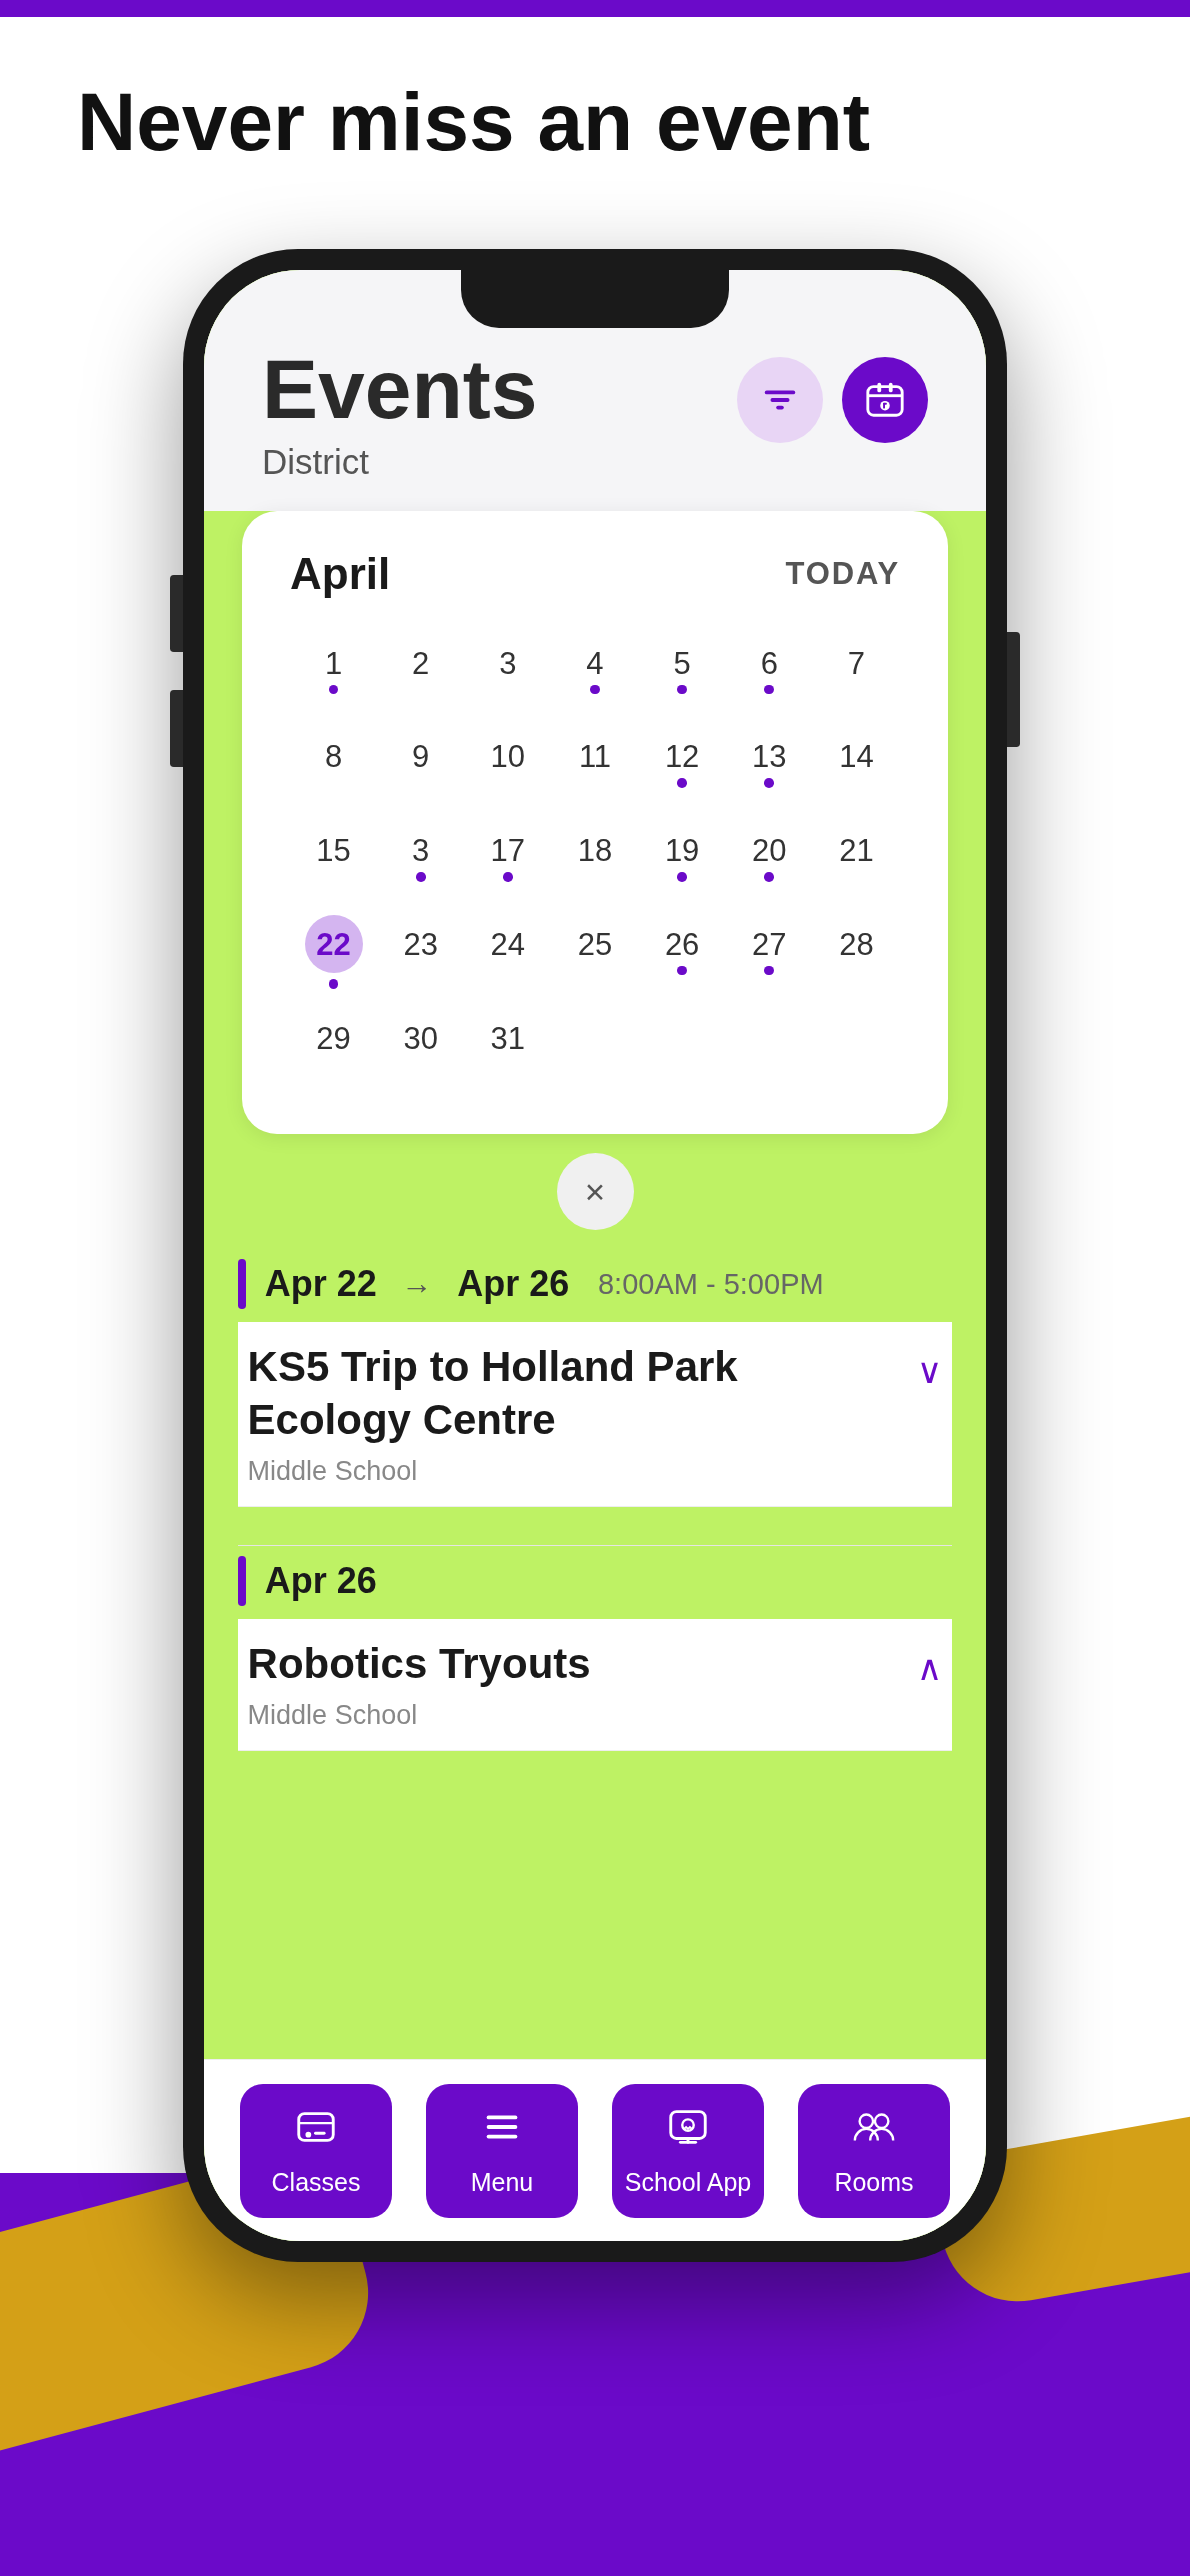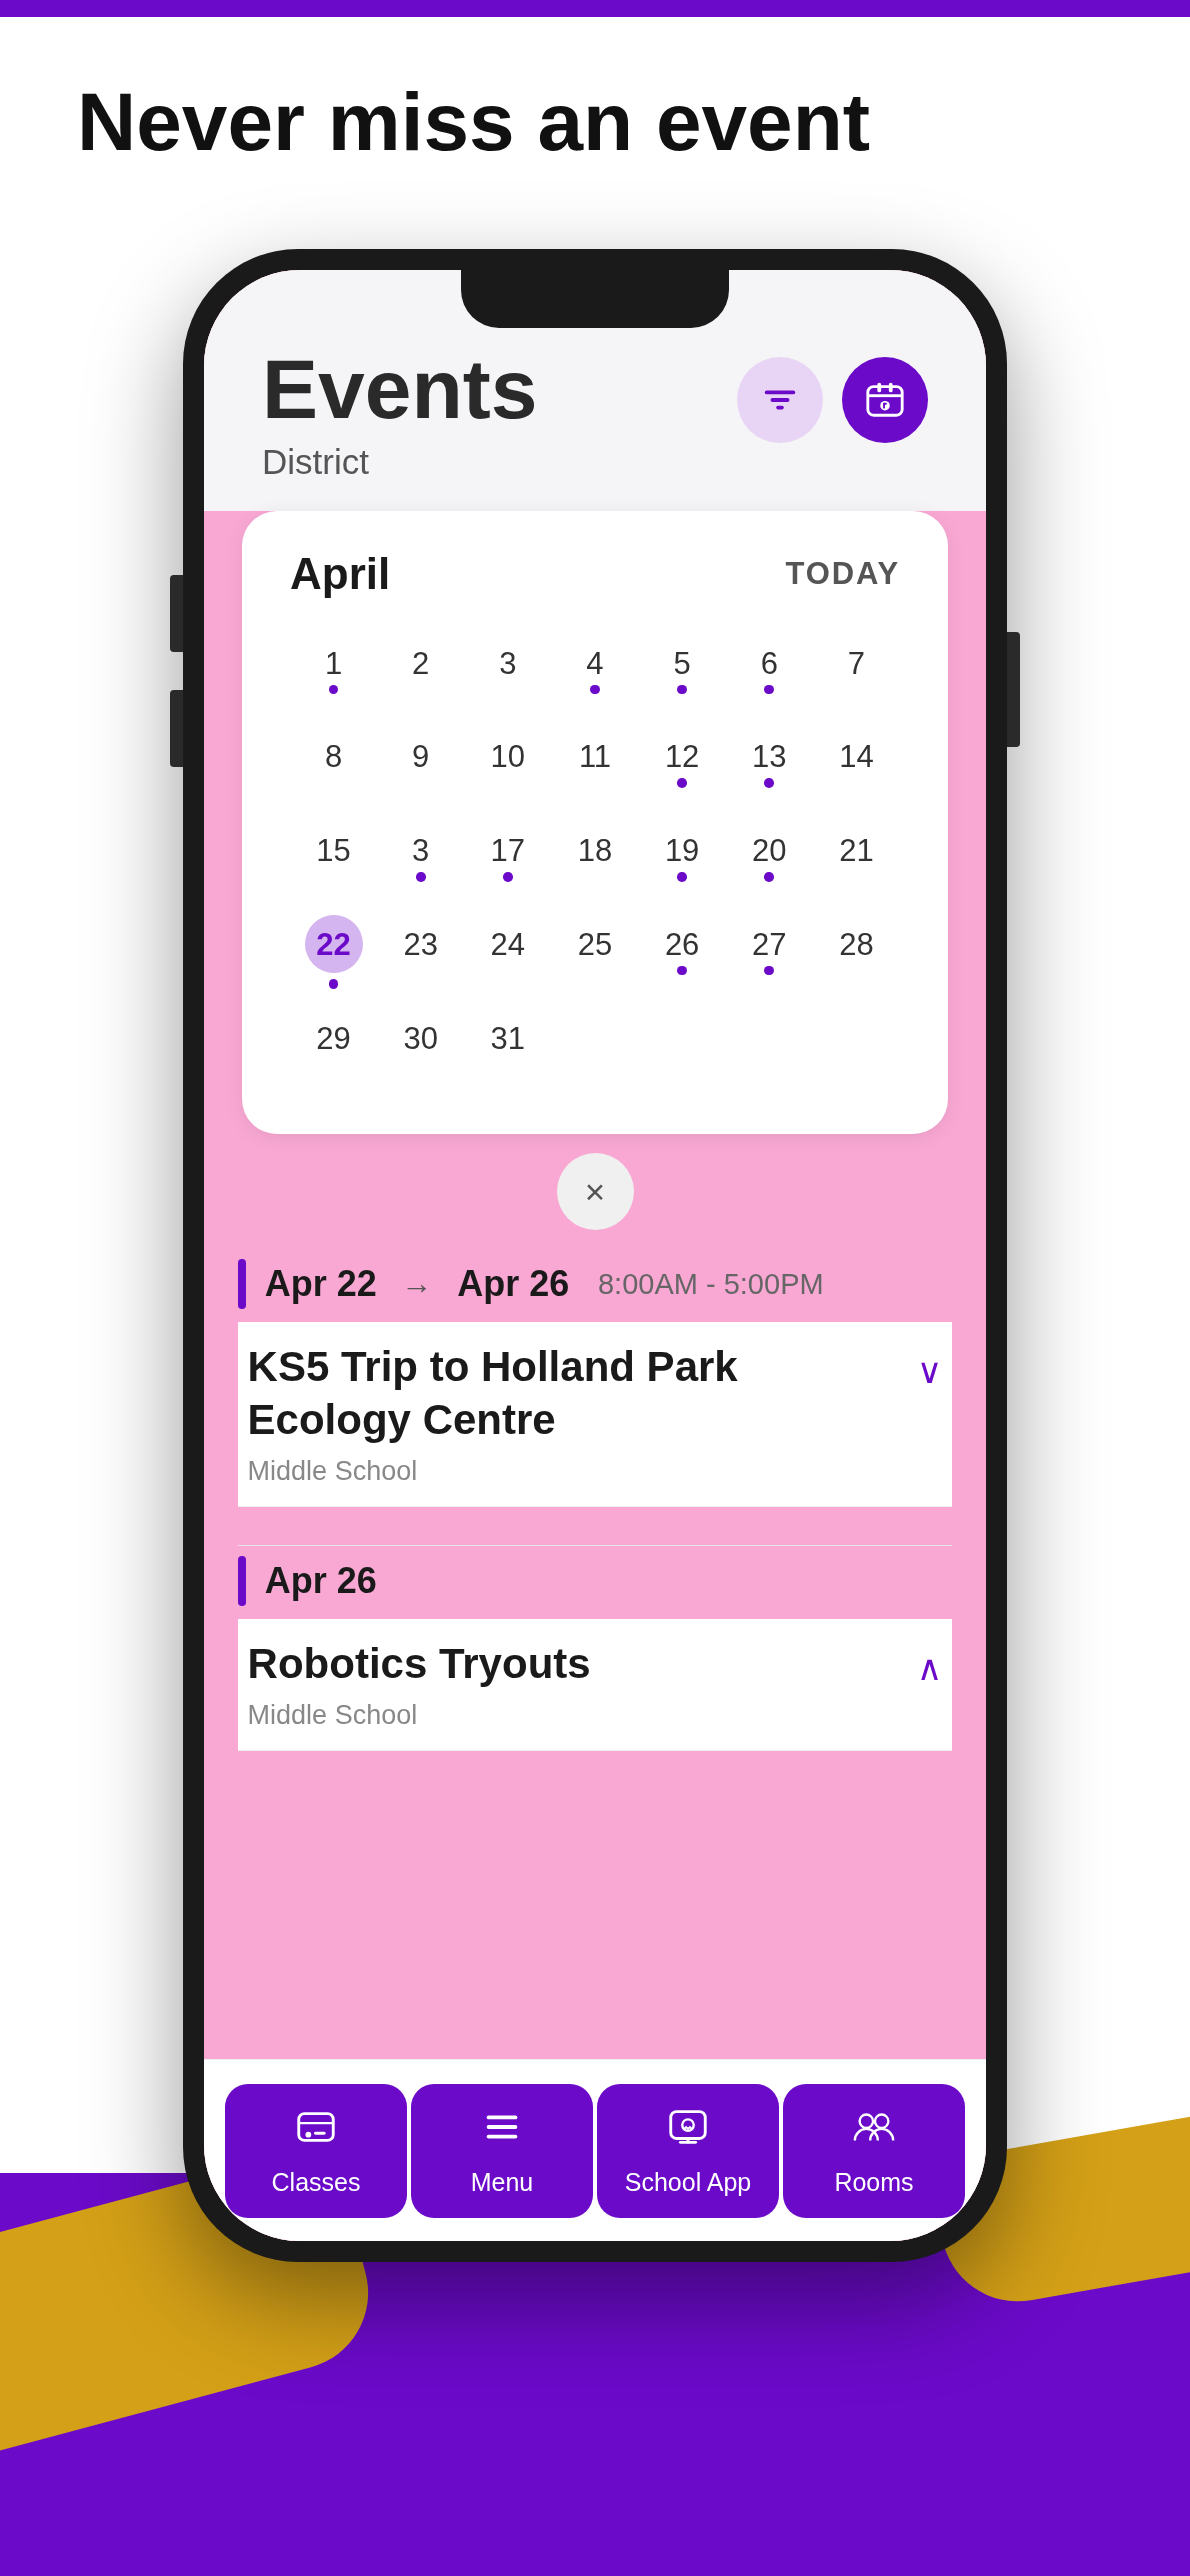--- a/index.html
+++ b/index.html
@@ -104,21 +104,21 @@
       bottom: 21px;
       background: #f5f5f7;
       border-radius: 96px;
       overflow: hidden;
     }
 
     
     .screen-content {
       width: 100%;
       height: 100%;
-      background: #f9a8d4;
+      background: #bef264;
       overflow: hidden;
       position: relative;
     }
 
     
     .events-header {
       background: #f5f5f7;
       padding: 77px 58px 29px 58px;
       display: flex;
       align-items: flex-start;
@@ -350,21 +350,21 @@
       height: 182px;
       background: #ffffff;
       display: flex;
       justify-content: space-around;
       align-items: center;
       padding: 0 19px;
       border-top: 1px solid #eee;
     }
 
     .nav-item {
-      width: 182px;
+      width: 152px;
       height: 134px;
       border-radius: 23px;
       background: #6B0AC9;
       display: flex;
       flex-direction: column;
       align-items: center;
       justify-content: center;
       cursor: pointer;
       gap: 9.6px;
     }

